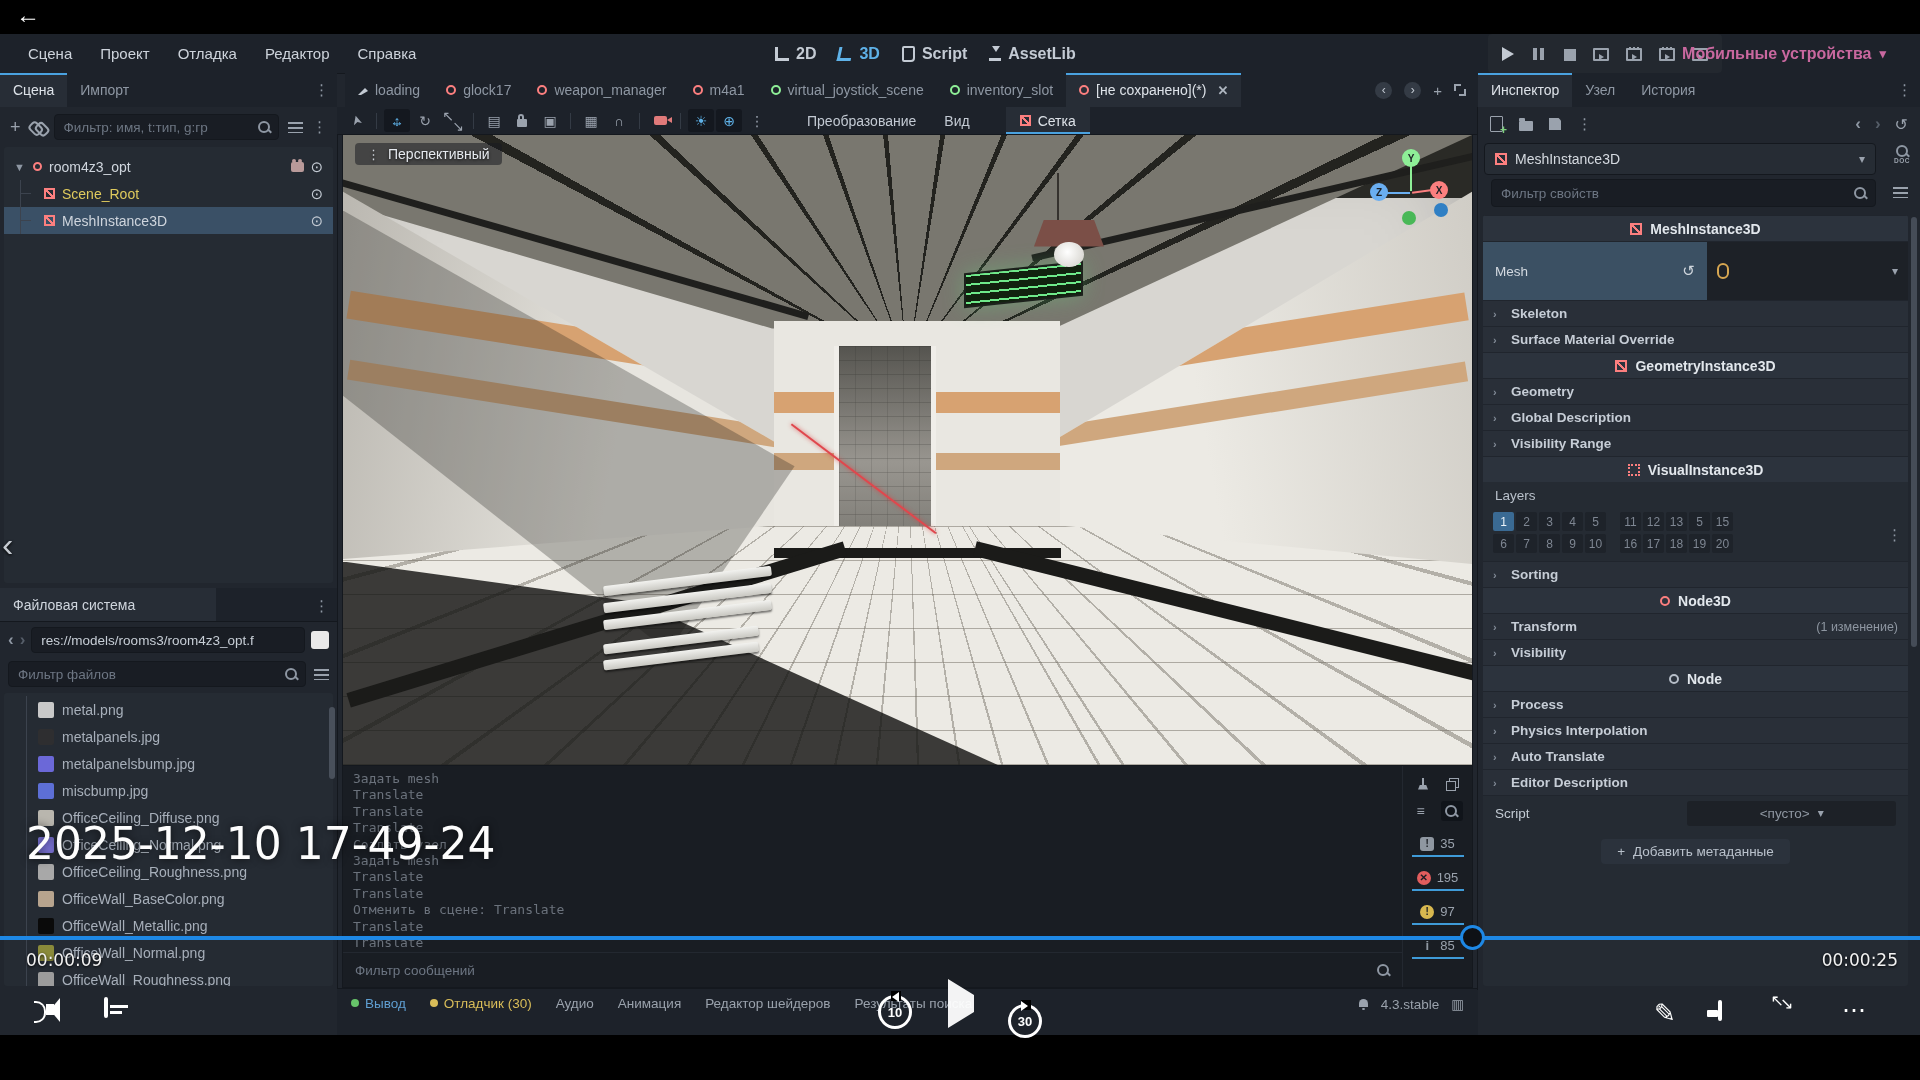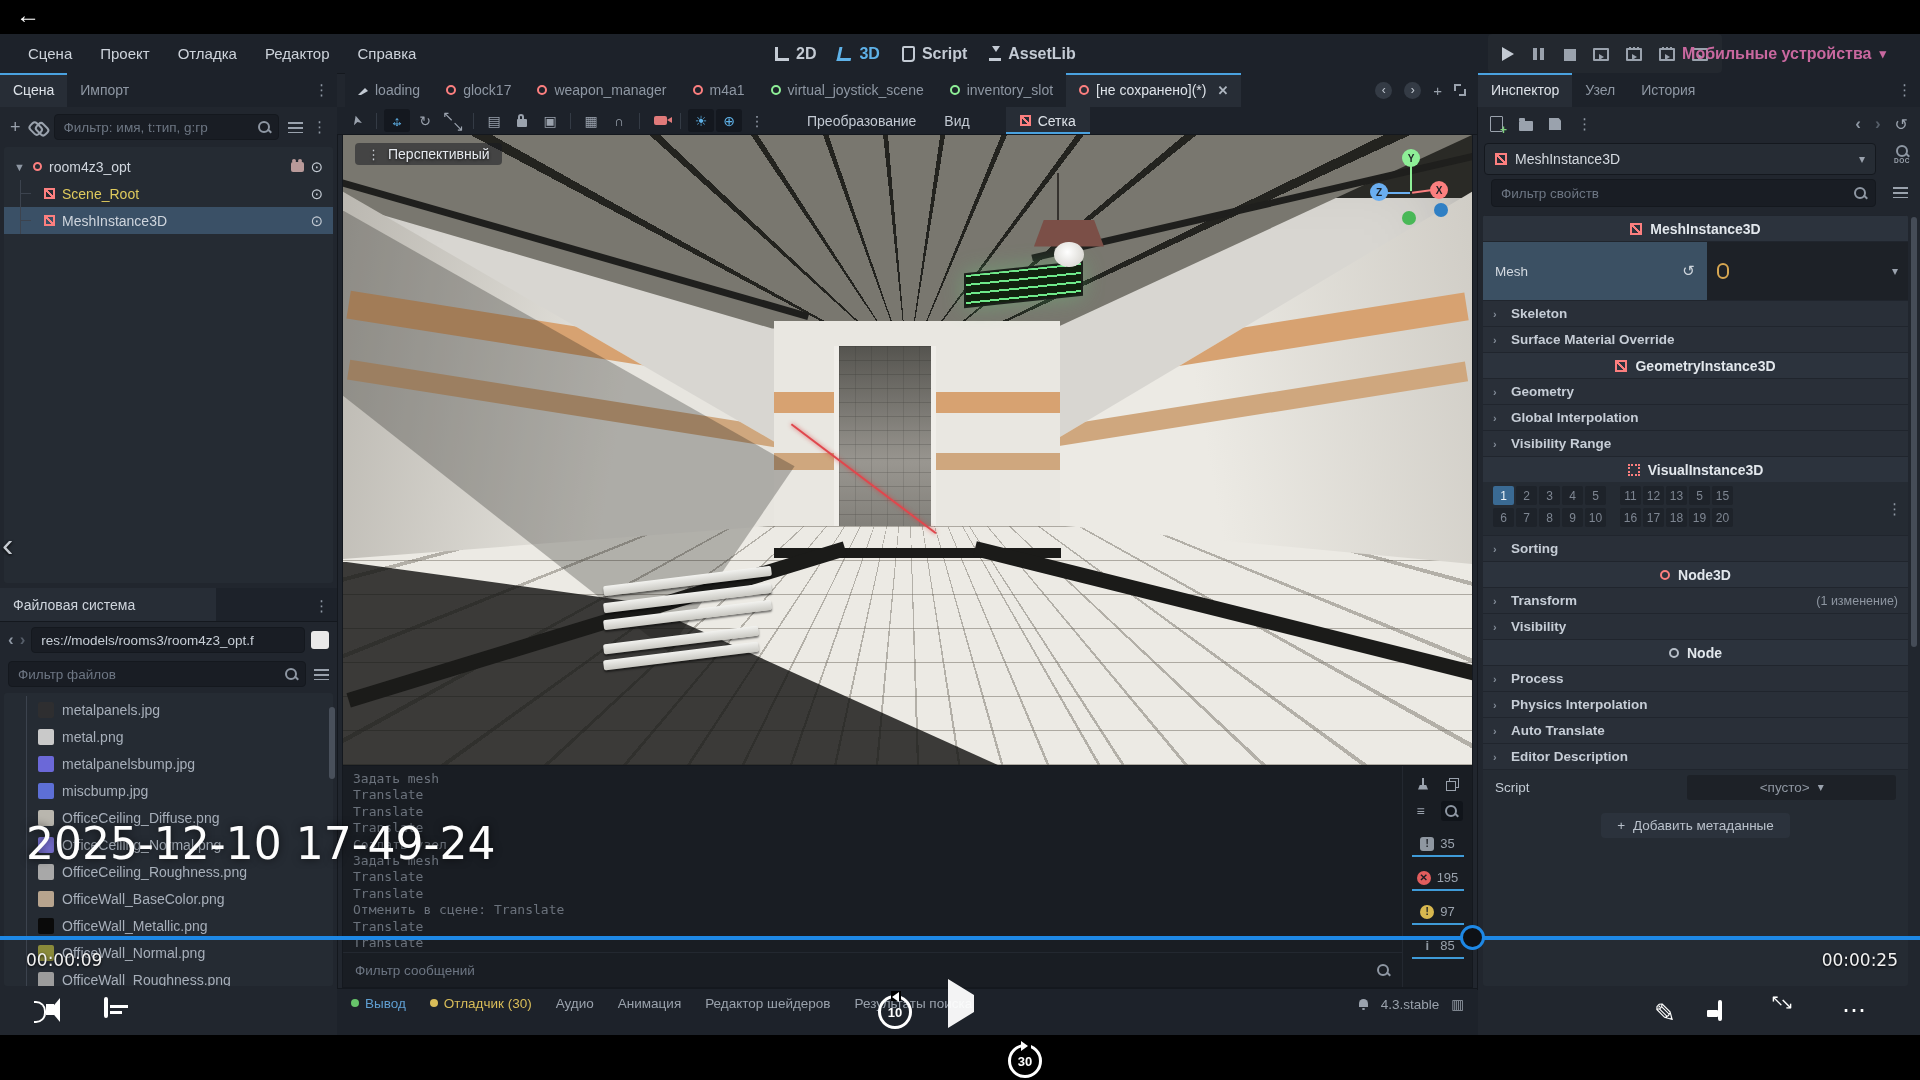--- a/index.html
+++ b/index.html
@@ -420,26 +420,26 @@
       <div class="fs-filter">
         <span class="fwrap">
           <input class="field" placeholder="Фильтр файлов" style="">
           <span class="isearch"></span>
         </span>
         <span class="isliders"></span>
       </div>
       <div class="fs-list">
 
       <div class="frow">
+            <span class="thumb" style="background: rgb(201, 201, 201);"></span>
+            <span>metal.png</span>
+          </div>
+          <div class="frow">
             <span class="thumb" style="background: rgb(46, 46, 48);"></span>
             <span>metalpanels.jpg</span>
-          </div>
-          <div class="frow">
-            <span class="thumb" style="background: rgb(201, 201, 201);"></span>
-            <span>metal.png</span>
           </div>
           <div class="frow">
             <span class="thumb" style="background: rgb(107, 104, 216);"></span>
             <span>metalpanelsbump.jpg</span>
           </div>
           <div class="frow">
             <span class="thumb" style="background: rgb(93, 111, 214);"></span>
             <span>miscbump.jpg</span>
           </div>
           <div class="frow">
@@ -714,30 +714,33 @@
         <div class="icat">
             <i class="imesh2"></i>
             <span>GeometryInstance3D</span>
           </div>
         <div class="isec">
             <span class="ar">›</span>
             <span>Geometry</span>
           </div>
         <div class="isec">
             <span class="ar">›</span>
-            <span>Global Interpolation</span>
+            <span>Global Description</span>
           </div>
         <div class="isec">
             <span class="ar">›</span>
             <span>Visibility Range</span>
           </div>
 
         <div class="icat">
             <i class="imesh2 dotted"></i>
             <span>VisualInstance3D</span>
+          </div>
+        <div class="iprop">
+            <span>Layers</span>
           </div>
         <div class="layers">
           <div class="lrow">
 
           <span class="lcelln on">1</span>
               <span class="lcelln">2</span>
               <span class="lcelln">3</span>
               <span class="lcelln">4</span>
               <span class="lcelln">5</span>
               <span class="lcelln gap">11</span>
@@ -828,21 +831,21 @@
   <div class="ov-time" style="left:26px;">00:00:09</div>
   <div class="ov-time" style="right:22px;">00:00:25</div>
 
   <div class="ov-ctl" style="left:46px;top:997px;"><span class="ivol"><span class="waves"></span></span></div>
   <div class="ov-ctl" style="left:104px;top:999px;"><span class="icc"></span></div>
 
   <div class="ov-ctl" style="left:878px;top:995px;">
       <span class="skip back">10</span>
     </div>
   <div class="ov-ctl" style="left:948px;top:995px;"><span class="bigplay"></span></div>
-  <div class="ov-ctl" style="left:1008px;top:1044px;">
+  <div class="ov-ctl" style="left:1008px;top:1004px;">
       <span class="skip fwd">30</span>
     </div>
 
   <div class="ov-ctl" style="left:1654px;top:998px;font-size:26px;">✎</div>
   <div class="ov-ctl" style="left:1718px;top:1002px;"><span class="ipip"></span></div>
   <div class="ov-ctl" style="left:1782px;top:1002px;"><span class="ishrink"></span></div>
   <div class="ov-ctl" style="left:1842px;top:996px;font-size:24px;">⋯</div>
 </div>
 
 </body></html>

